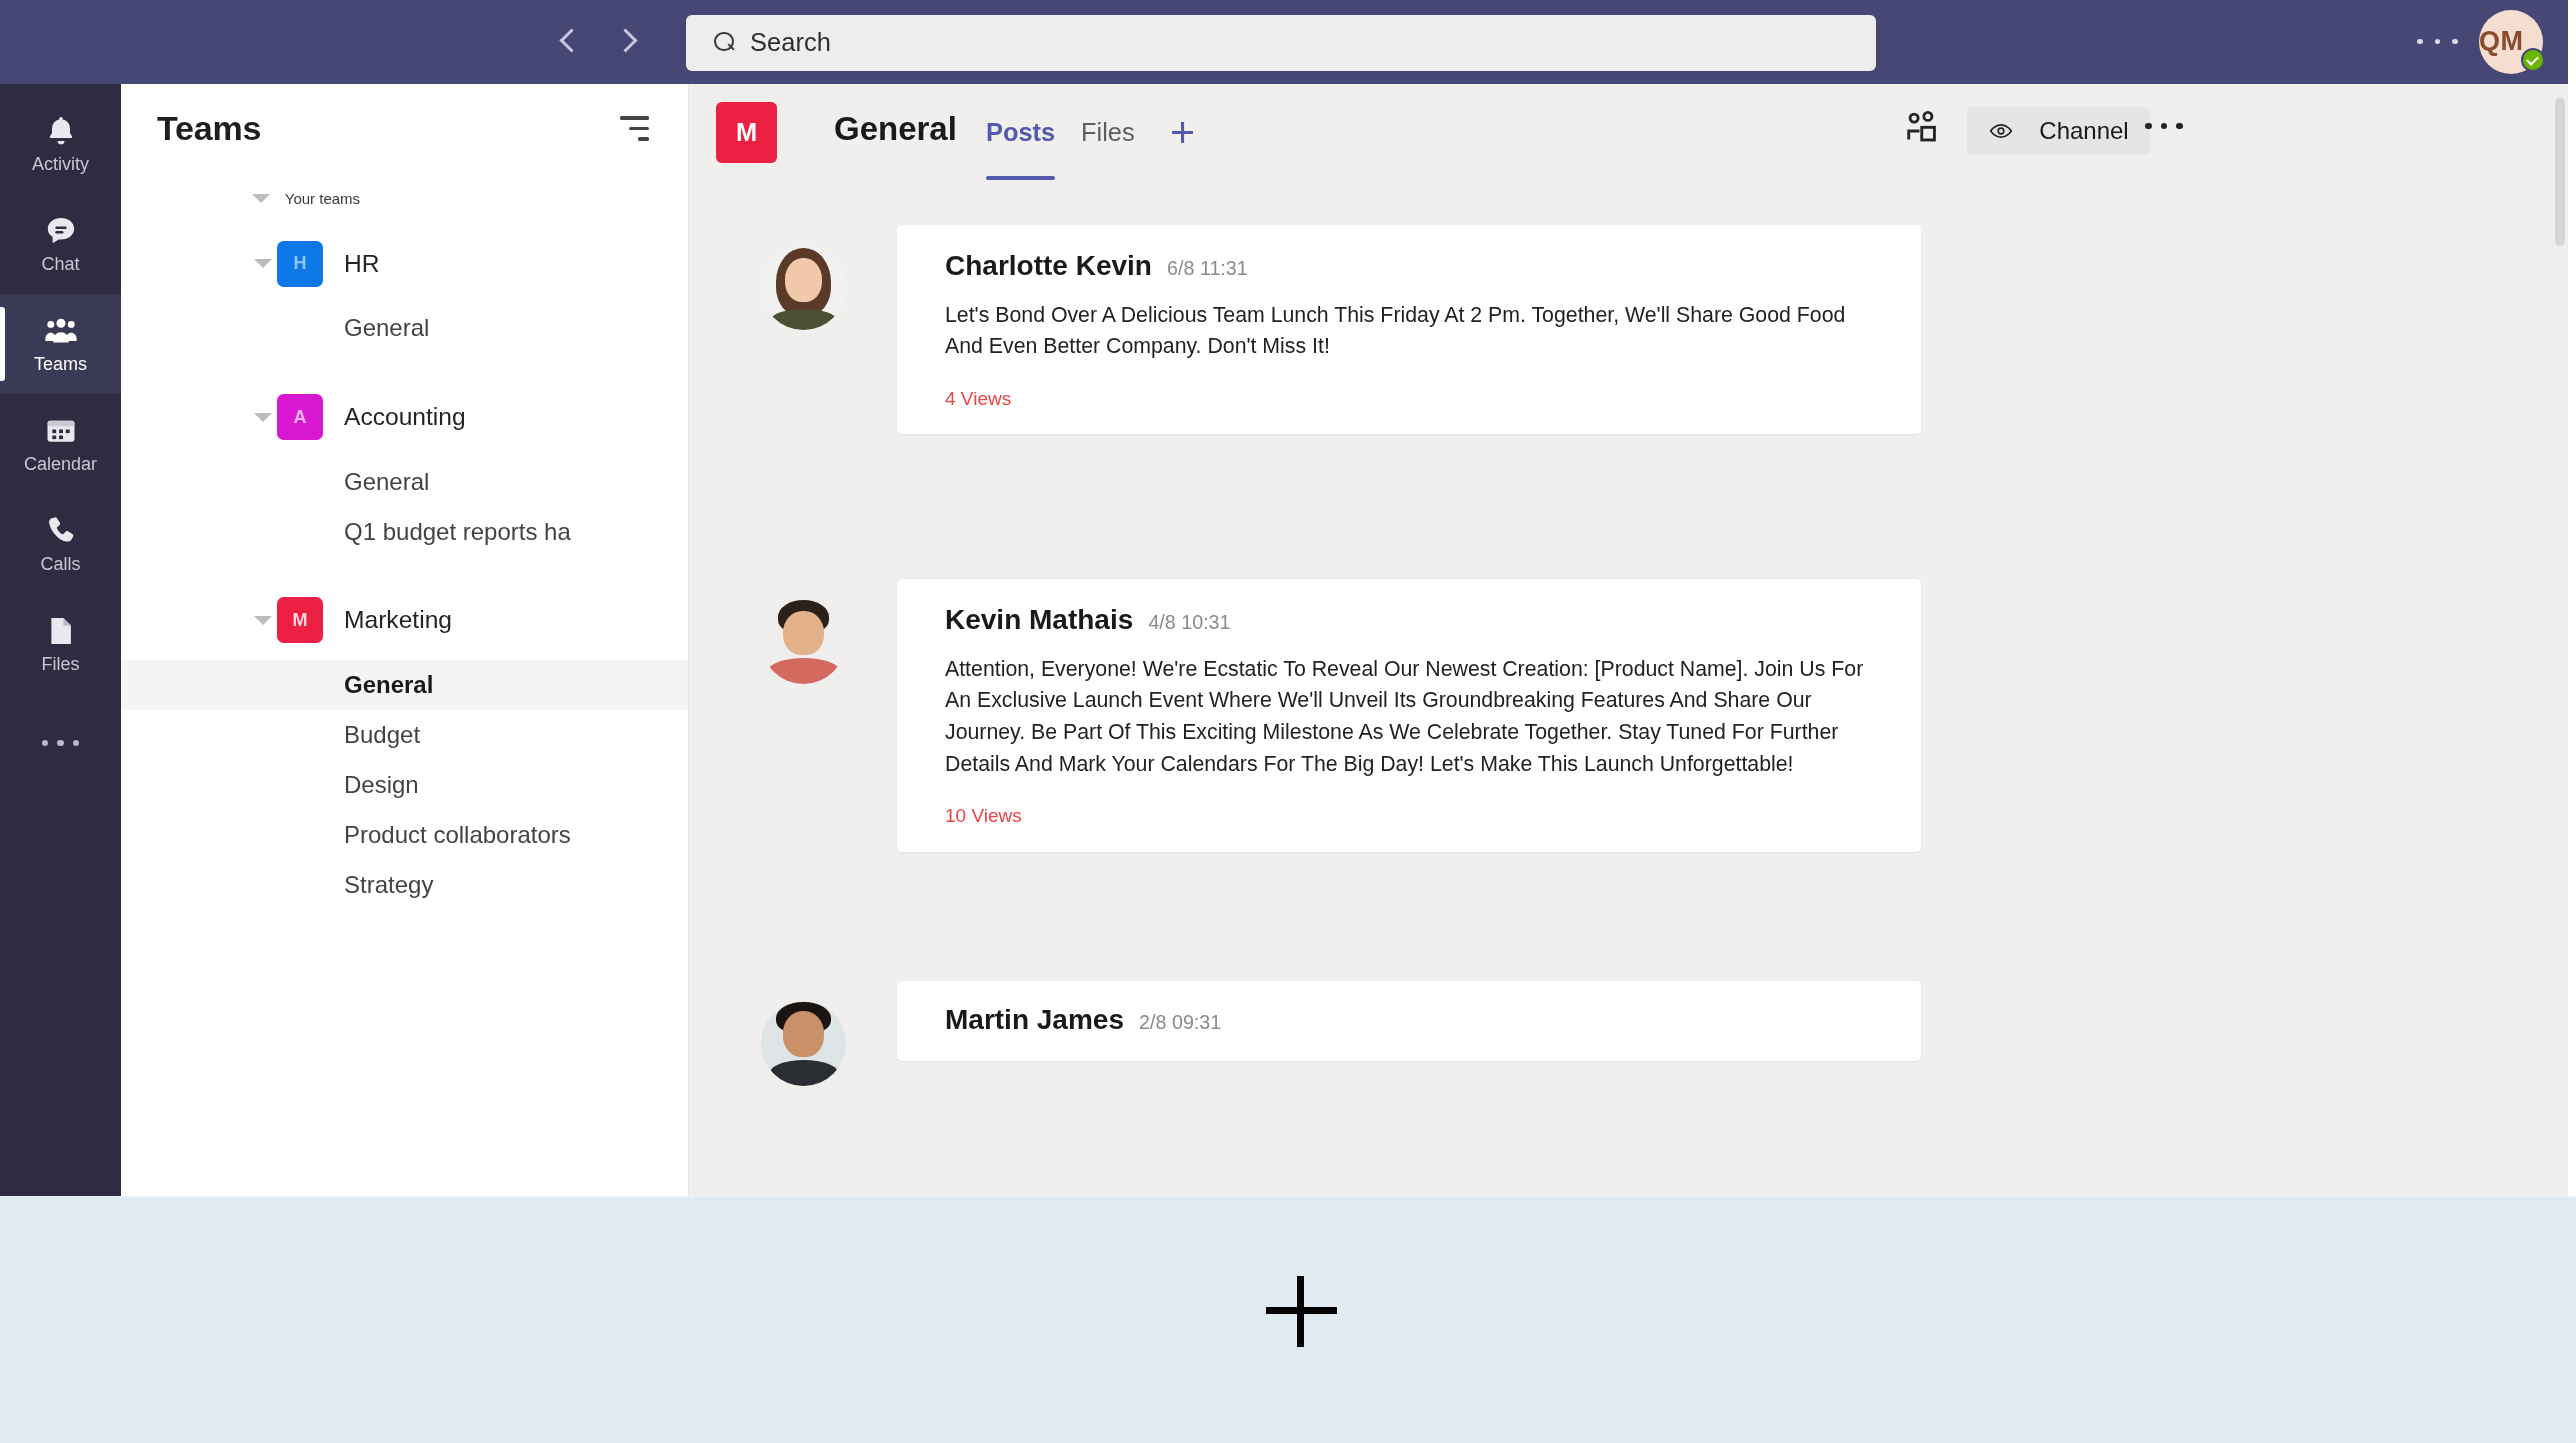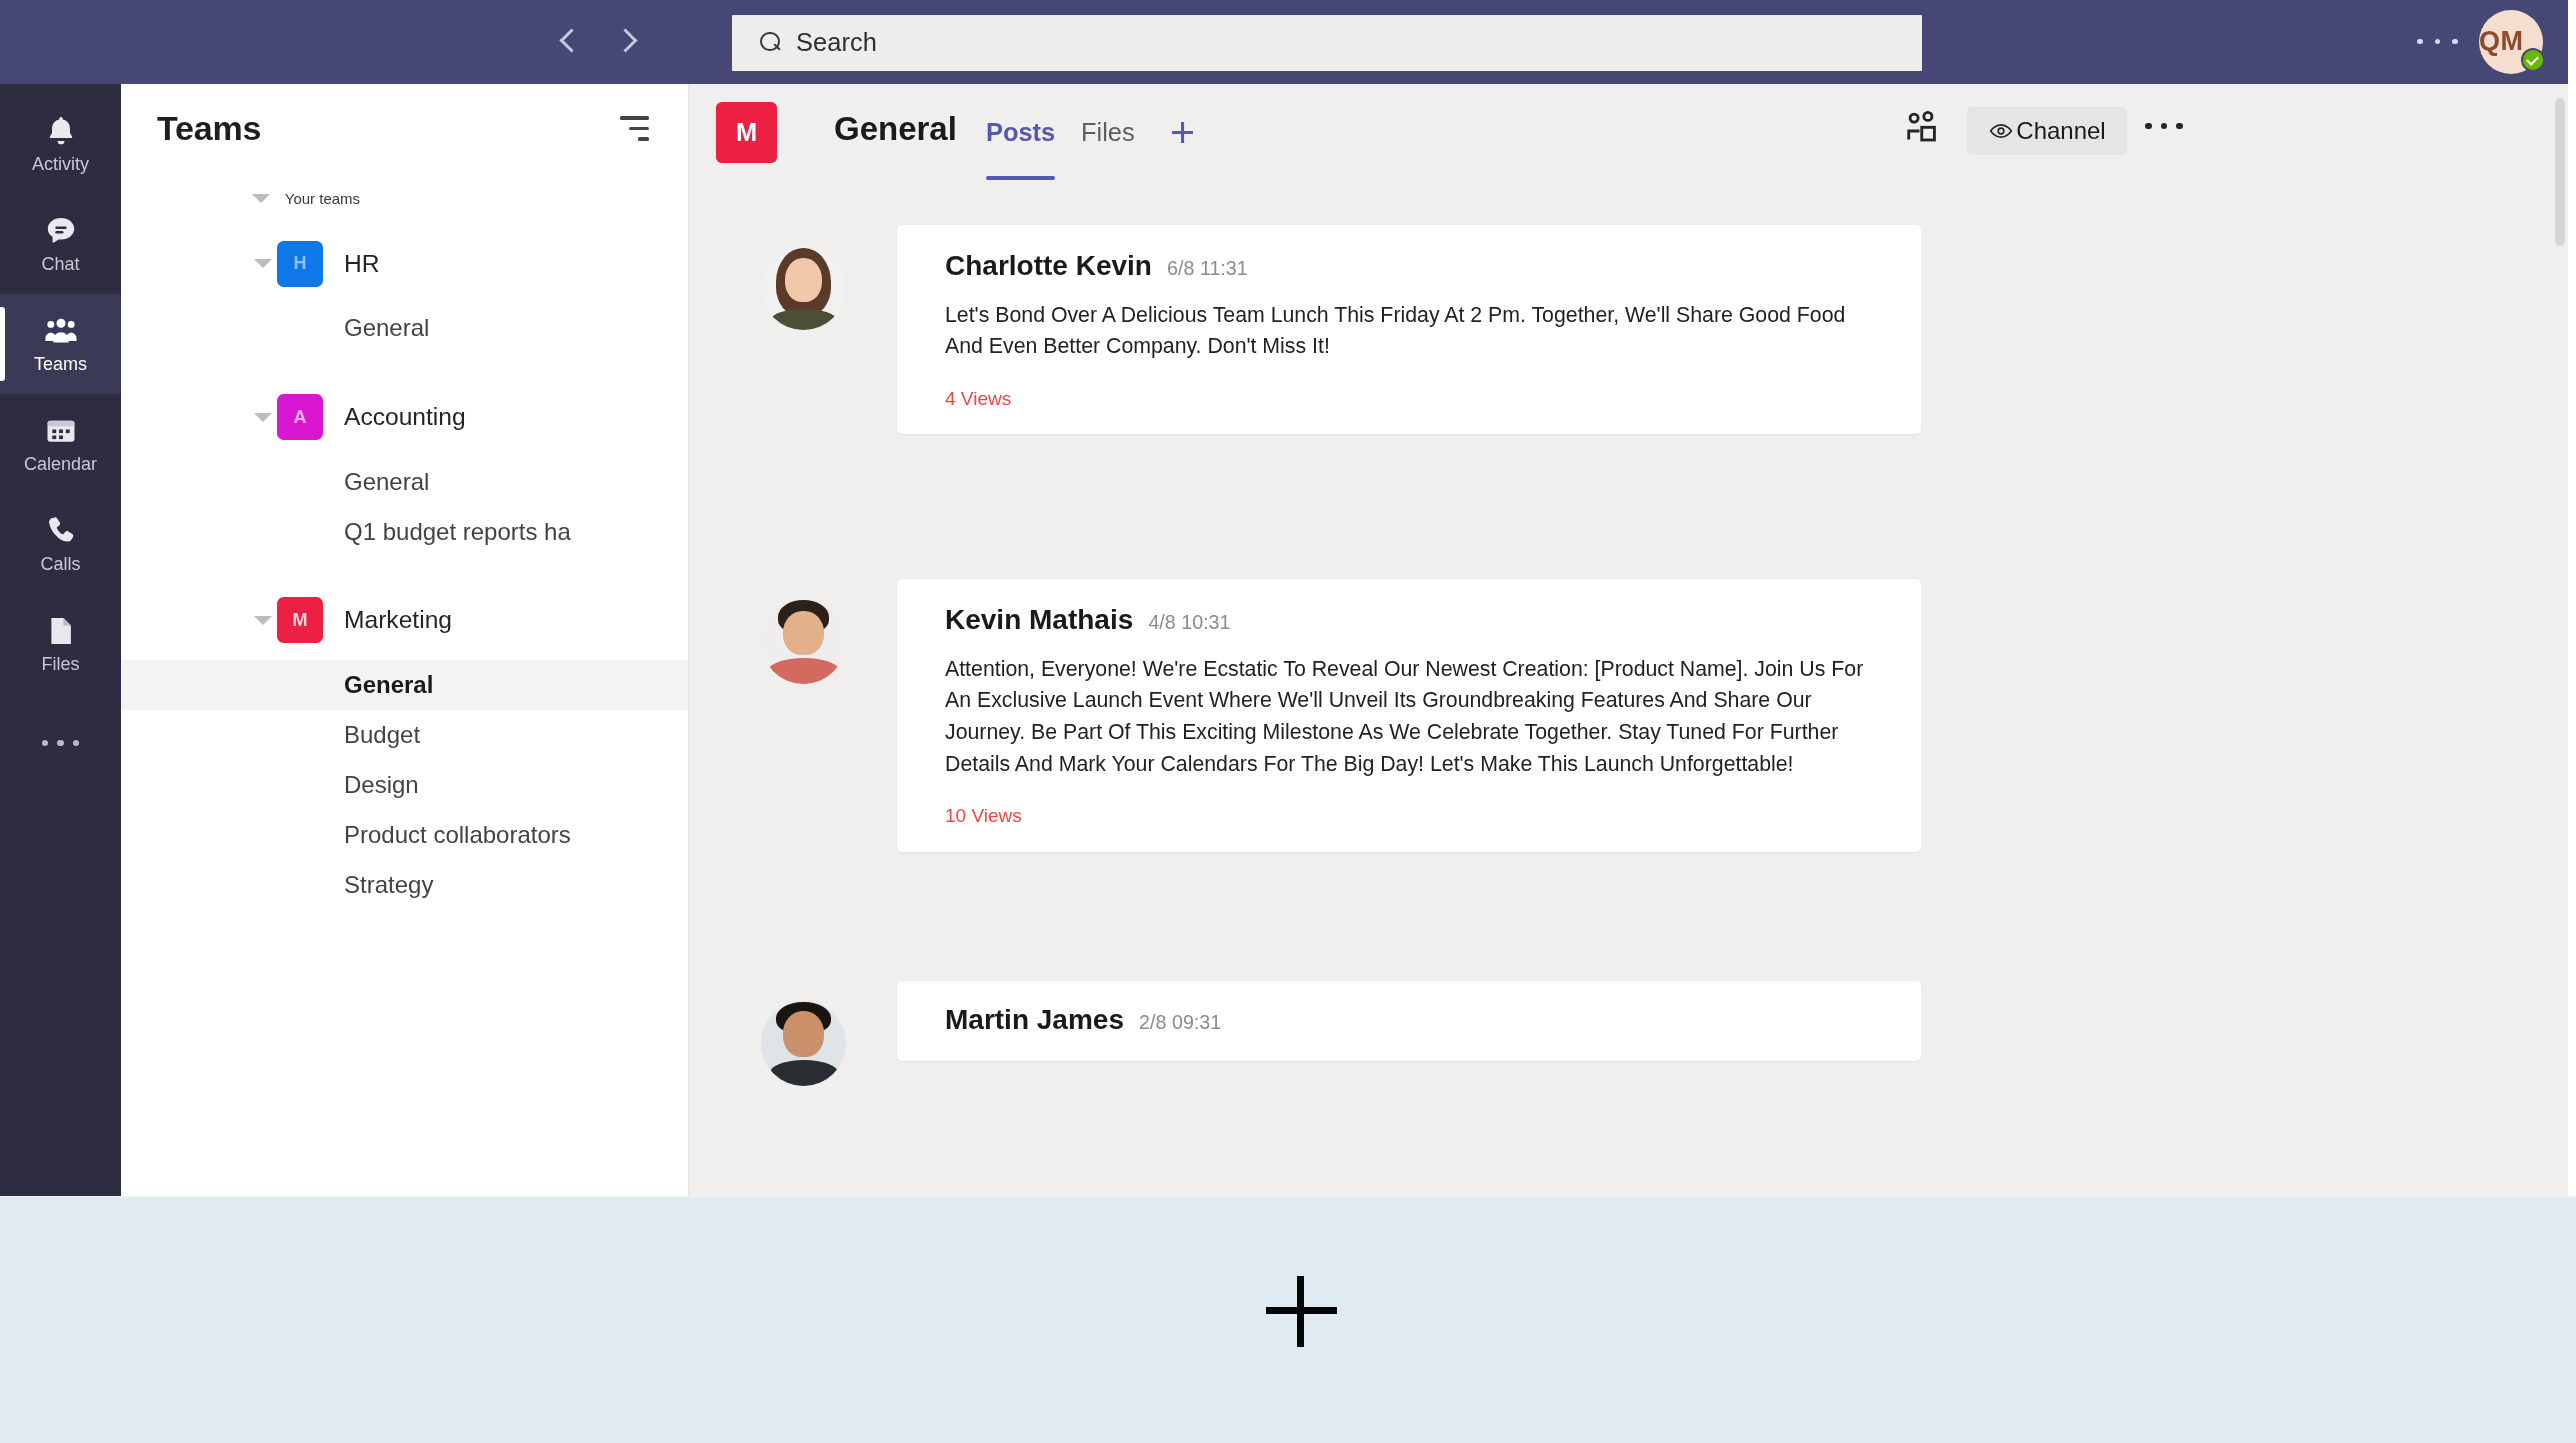--- a/index.html
+++ b/index.html
@@ -31,24 +31,23 @@
     content: ""; position: absolute; left: 3.3px; top: 8.2px;
     width: 14px; height: 14px;
     border-left: 3.3px solid #c7c8e0; border-top: 3.3px solid #c7c8e0;
   }
   .chev.back::before { transform: rotate(-45deg); }
   .chev.fwd::before { transform: rotate(135deg); left: 0px; }
 
   #searchbar {
     position: absolute; left: 686px; top: 14.8px;
     width: 1190px; height: 56px;
-    background: #eeedec; border-radius: 1px;
+    background: #eeedec; border-radius: 6px;
     display: flex; align-items: center; padding-left: 28px;
     cursor: text;
-    margin-left: 46px;
   }
   #searchbar .mag {
     width: 22px; height: 22px; position: relative; flex: 0 0 auto; margin-right: 14px;
   }
   #searchbar .mag::before {
     content: ""; position: absolute; left: 0; top: 0;
     width: 15.6px; height: 15.6px; border: 2.1px solid #3a3a3a; border-radius: 50%;
   }
   #searchbar .mag::after {
     content: ""; position: absolute; left: 13px; top: 14px;
@@ -192,21 +191,21 @@
   #tab-files { left: 391px; }
   #tab-add {
     position: absolute; left: 480px; top: 27px;
     font-size: 43px; color: #5558af; font-weight: 300; cursor: pointer; line-height: 1;
   }
 
   #members-icon { position: absolute; left: 1208px; top: 23px; width: 46px; height: 46px; cursor: pointer; }
   #chan-btn {
     position: absolute; left: 1277px; top: 23px;
     height: 48px; padding: 0 21.3px; border-radius: 4.9px;
-    background: #e6e5e4; display: flex; align-items: center; gap: 2px; cursor: pointer;
+    background: #e6e5e4; display: flex; align-items: center; gap: 25px; cursor: pointer;
   }
   #chan-btn .clab { font-size: 24px; color: #1b1a19; }
   #ch-dots {
     position: absolute; left: 1455px; top: 34px;
     width: 38px; height: 16.4px; display: flex; align-items: center; justify-content: space-between; cursor: pointer;
   }
   #ch-dots i { width: 6.6px; height: 6.6px; border-radius: 50%; background: #242424; }
 
   
   #feed {

